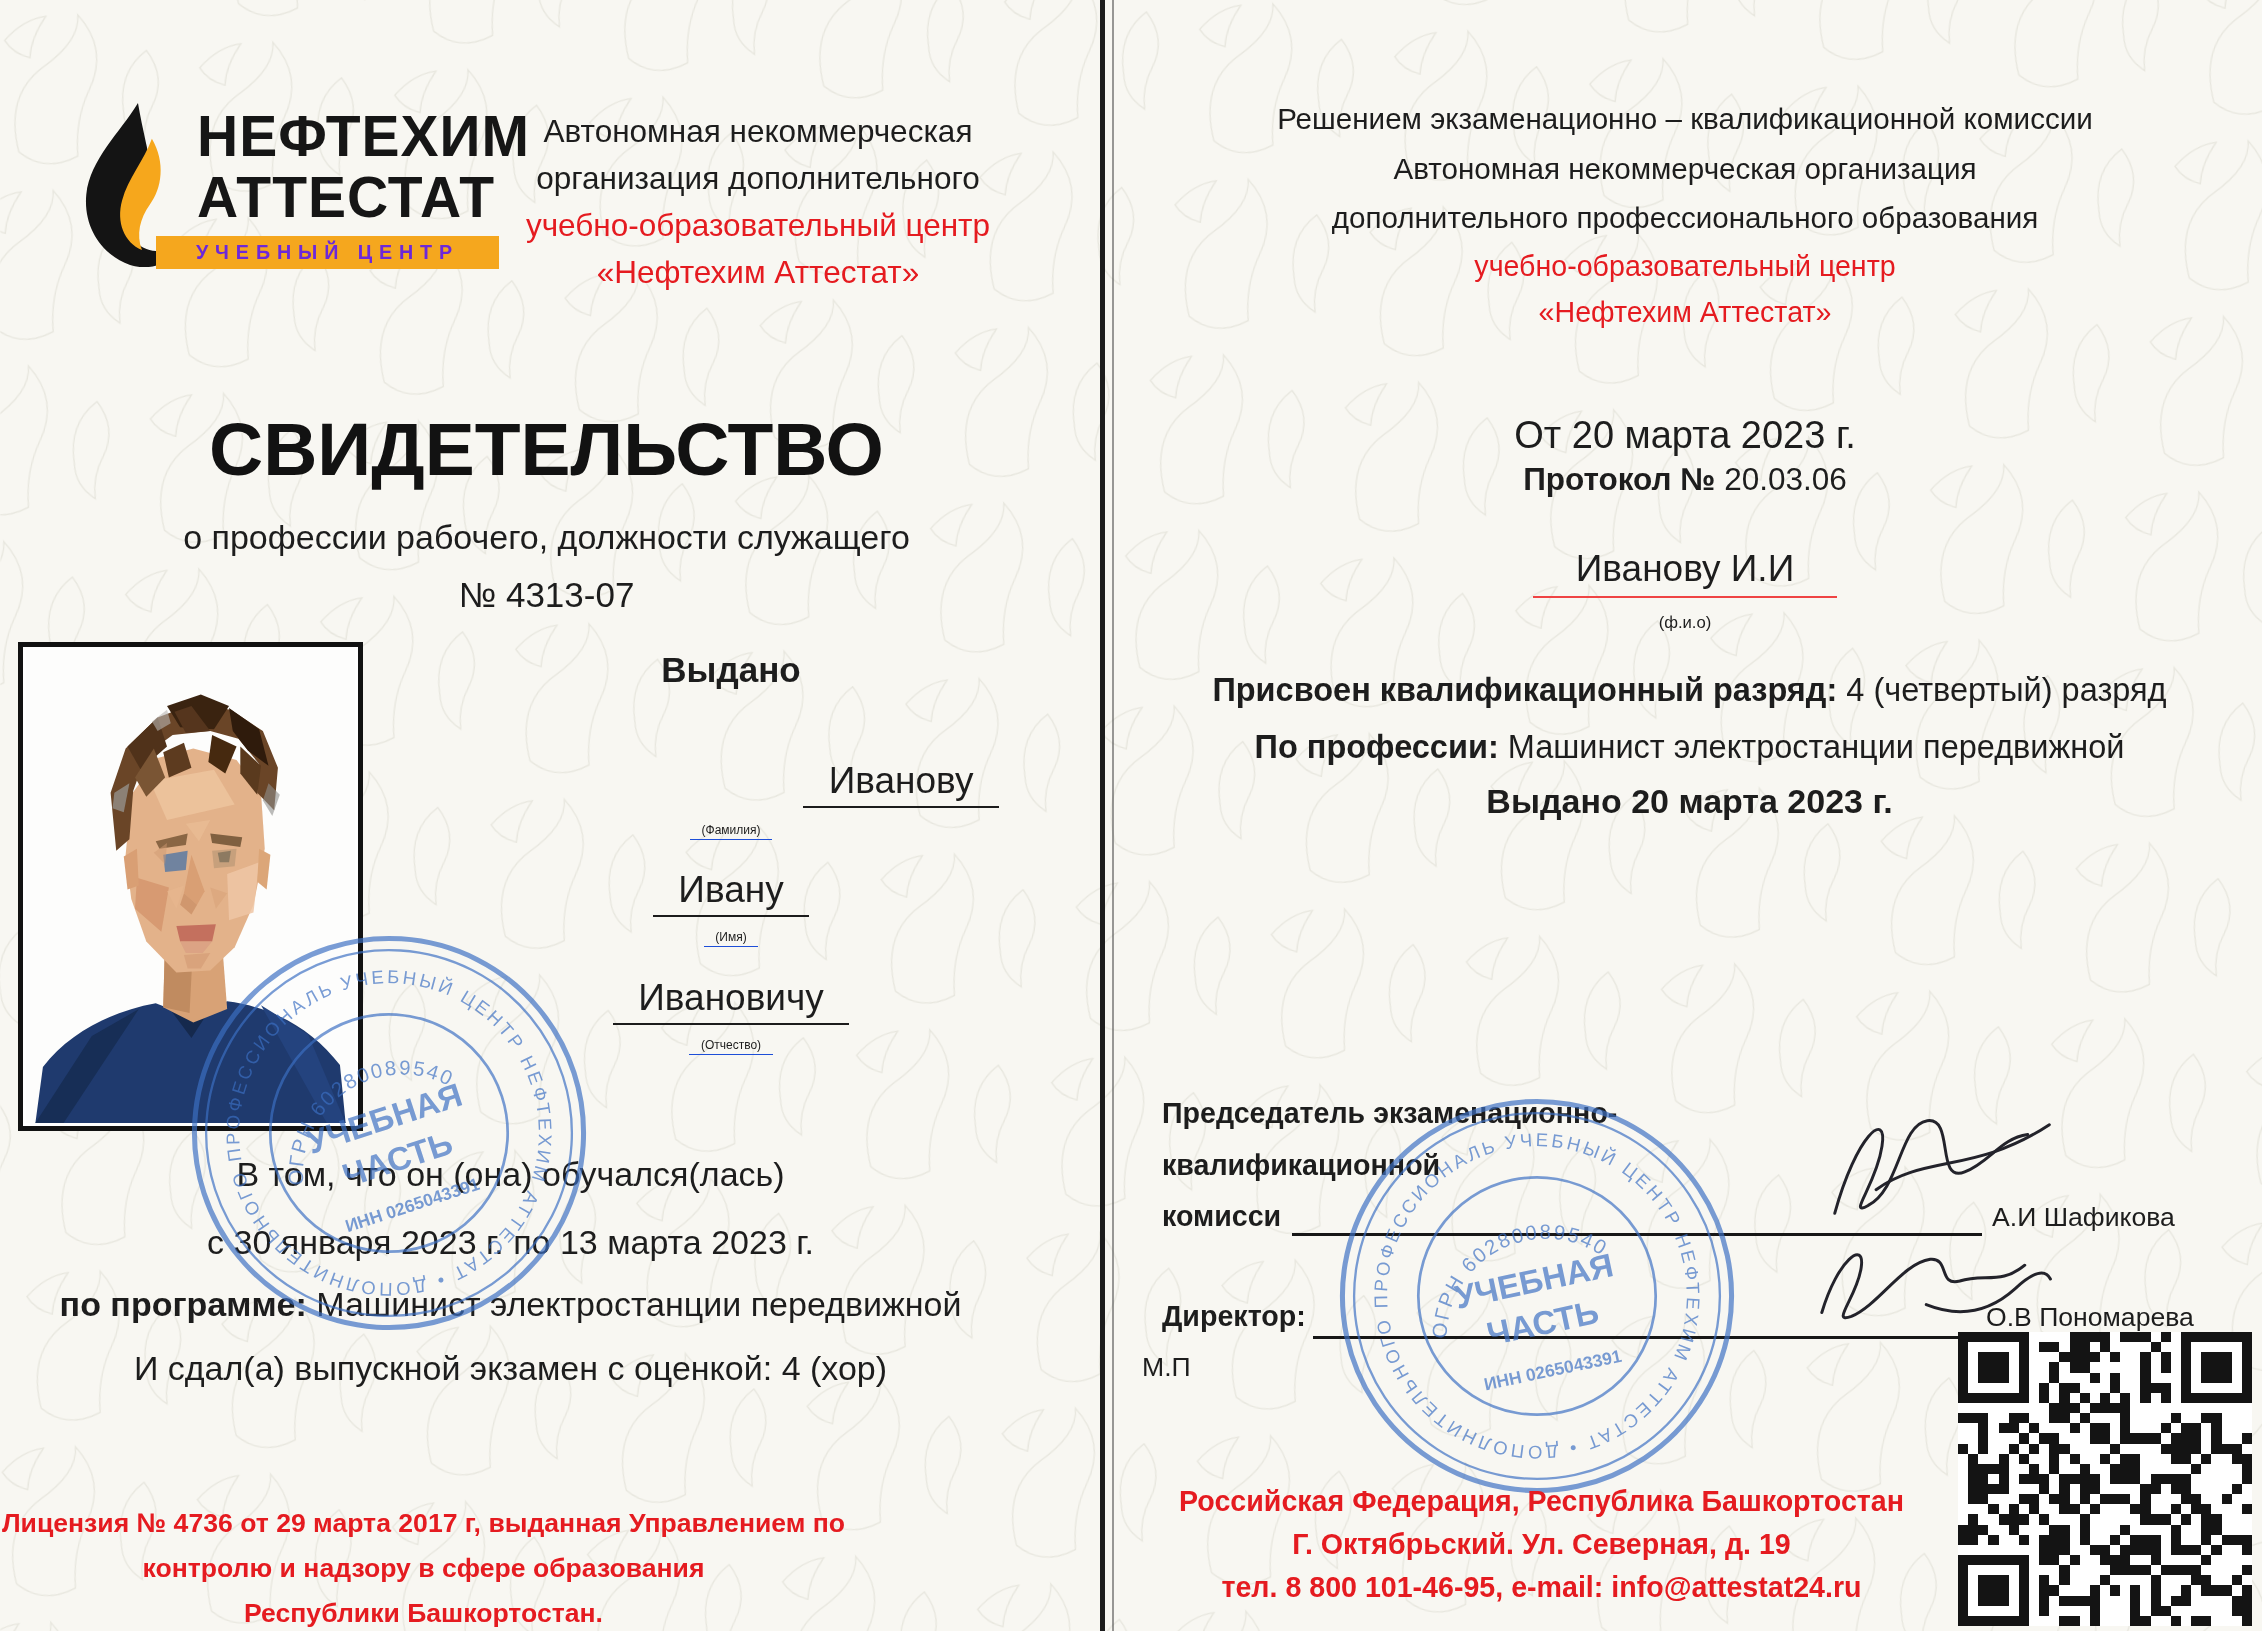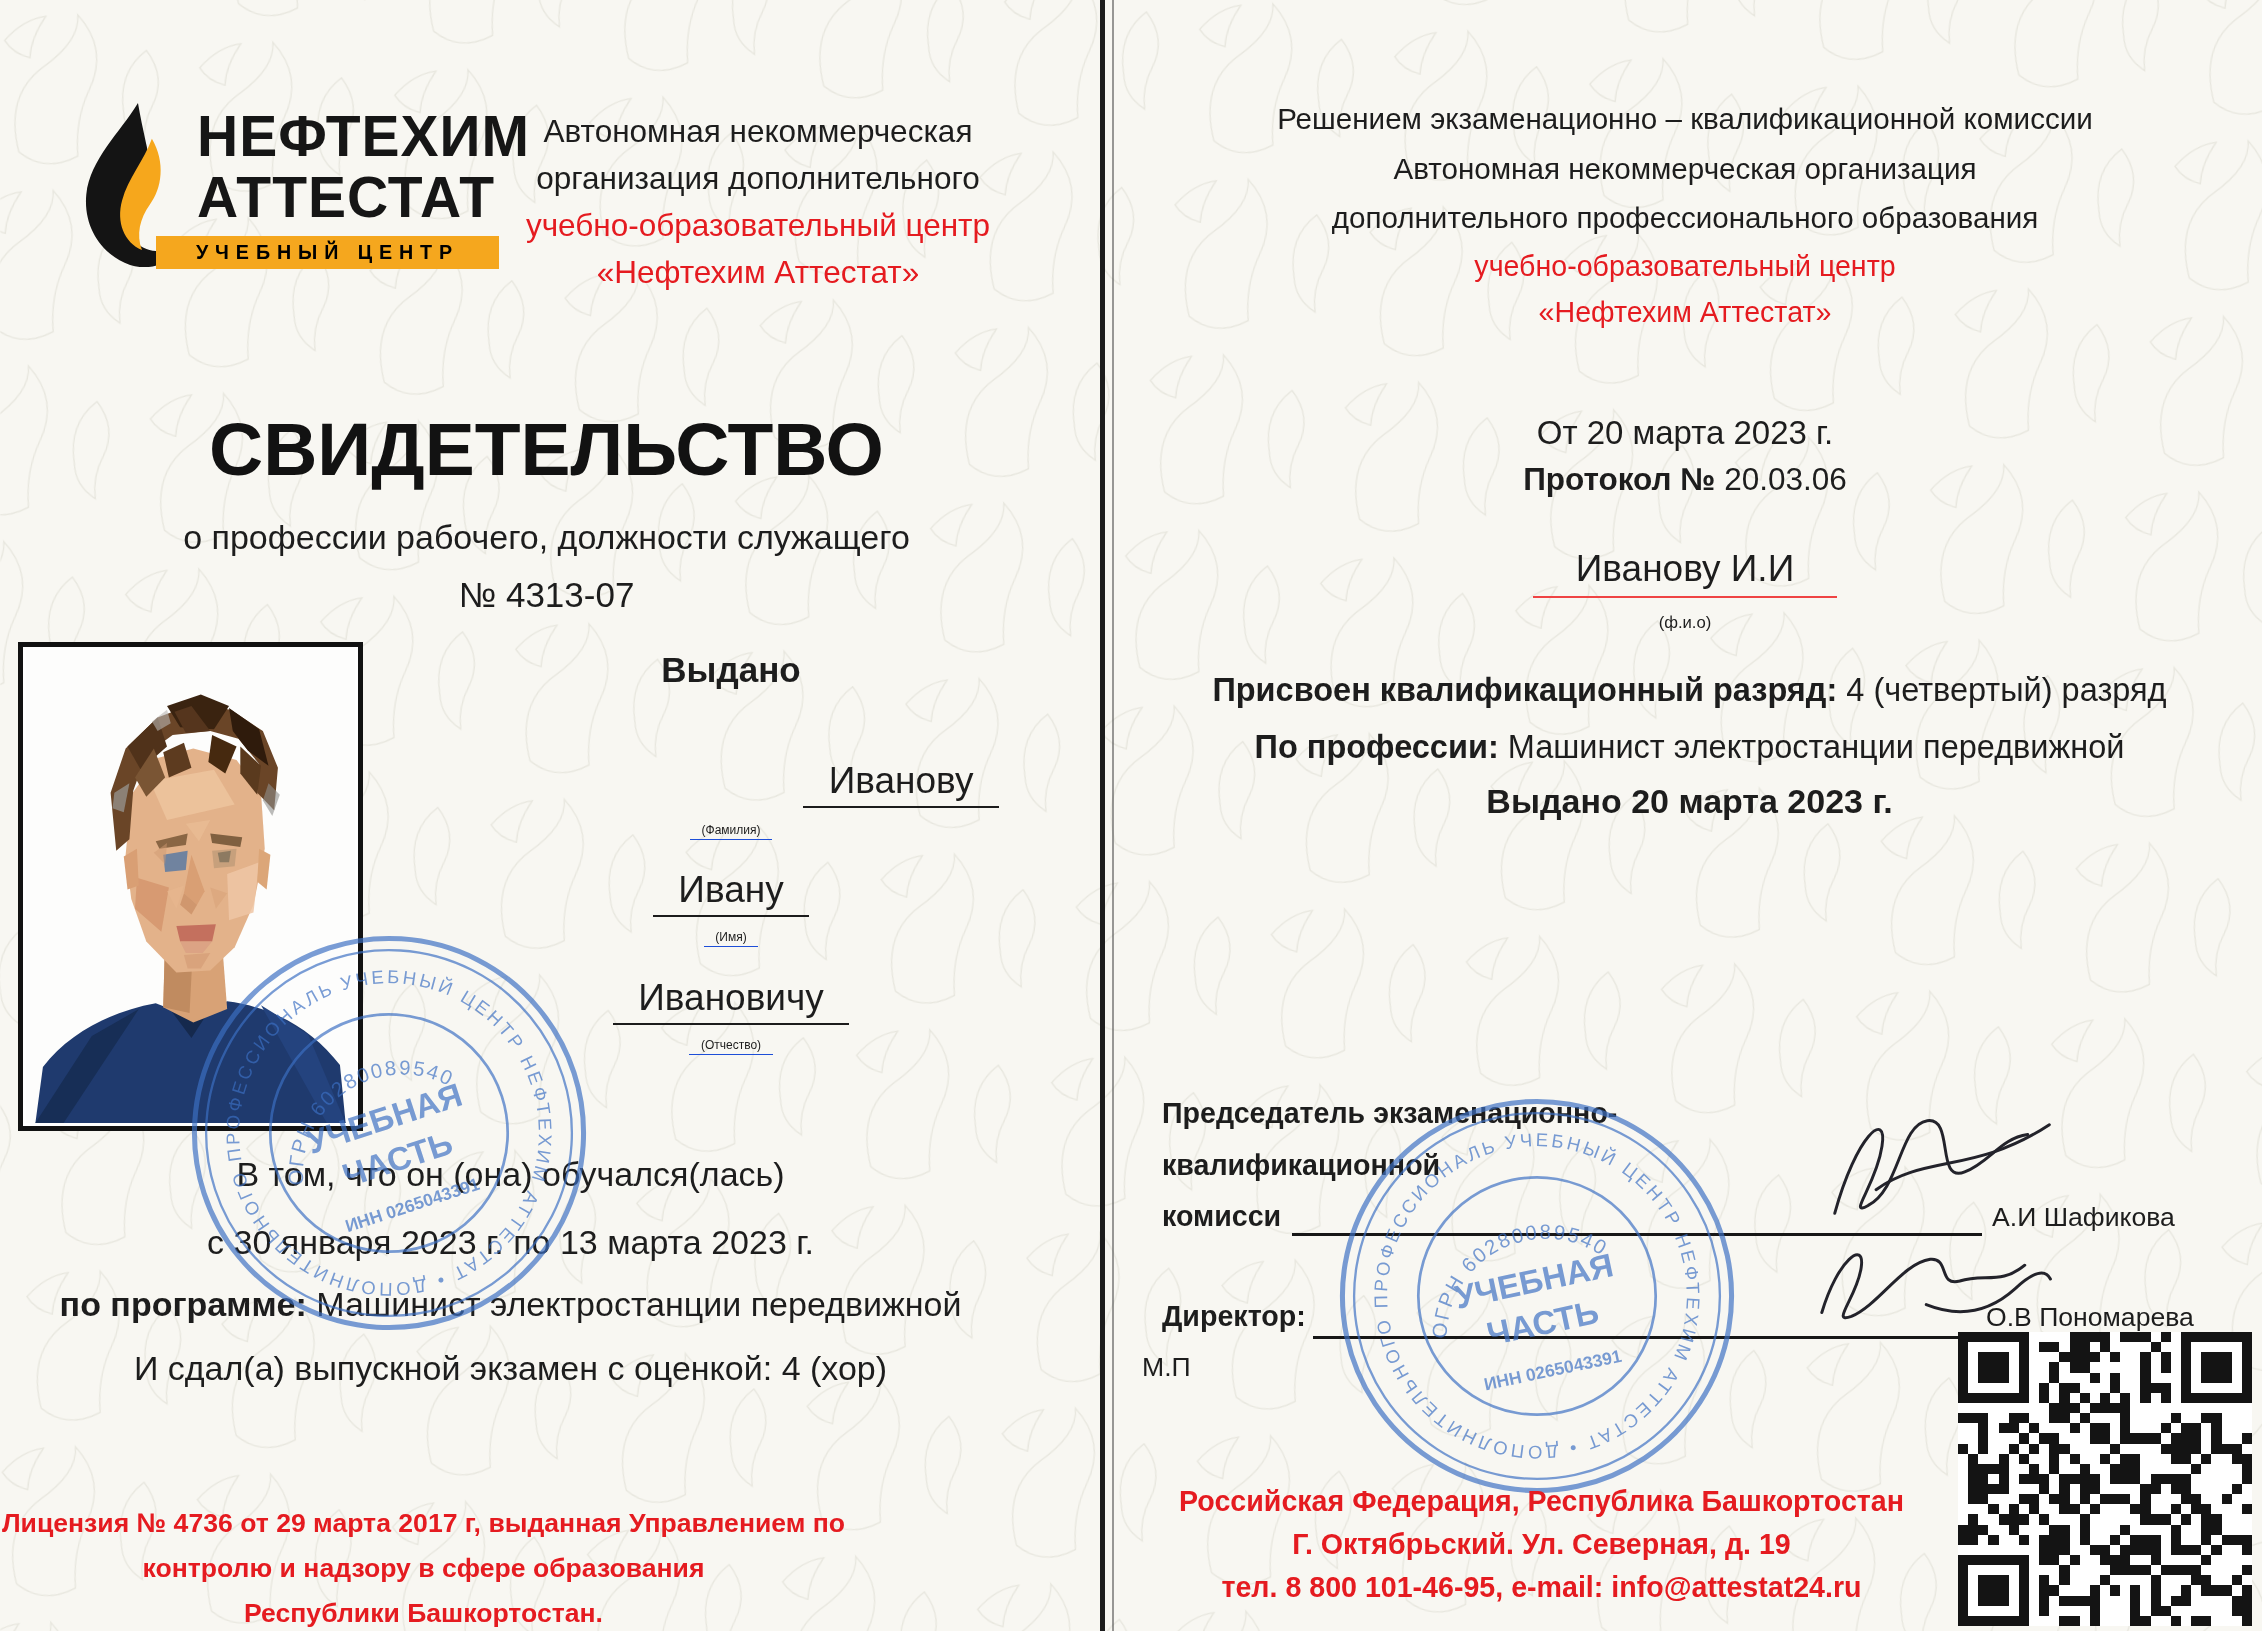--- a/index.html
+++ b/index.html
@@ -10,21 +10,21 @@
   .b{font-weight:bold;}
   .red{color:#e51b20;}
   .wm{left:0;top:0;}
   .divider1{left:1100px;top:0;width:4.9px;height:1631px;background:#1c1c1c;}
   .divider2{left:1112px;top:0;width:2px;height:1631px;background:#474747;opacity:.55;}
 
   
   .logo-flame{left:74px;top:103px;width:120px;height:164px;}
   .brand1{left:197px;top:108px;font-size:57px;font-weight:800;letter-spacing:1px;color:#161616;line-height:1;}
   .brand2{left:197px;top:169px;font-size:57px;font-weight:800;letter-spacing:1px;color:#161616;line-height:1;}
-  .banner{left:156px;top:236px;width:343px;height:32.5px;background:#f5a71e;color:#000000;
+  .banner{left:156px;top:236px;width:343px;height:32.5px;background:#f5a71e;color:#6d28d9;
           font-size:19.7px;font-weight:800;letter-spacing:6.9px;line-height:32.5px;text-align:center;}
   .org-block{left:433px;top:108px;width:650px;text-align:center;font-size:31.5px;line-height:47px;}
 
   .title{left:39px;top:406px;width:1015px;font-size:75px;font-weight:800;color:#121212;}
   .subtitle{left:39px;top:518px;width:1015px;font-size:34px;}
   .cert-no{left:39px;top:575px;width:1015px;font-size:35px;}
 
   .photo-frame{left:17.7px;top:642px;width:329px;height:473px;border:5.9px solid #121212;background:#fff;padding:3px;}
   .photo-frame svg{display:block;width:100%;height:100%;}
 
@@ -34,21 +34,21 @@
   .uline{display:inline-block;border-bottom:2px solid #1c1c1c;padding:0 25.6px 3.9px;}
   .uline-w{display:inline-block;border-bottom:2px solid #ef4444;padding:0 43px 5.9px;}
   .uline-sm{display:inline-block;border-bottom:1px solid #1d4ed8;padding:0 11.8px 2px;font-size:12px;}
 
   .body-line{left:0;width:1021px;font-size:34px;}
   .license{left:0;width:847px;font-size:26.6px;font-weight:bold;line-height:45px;color:#e51b20;text-align:center;}
 
   
   .r-head{left:1143px;width:1084px;font-size:29.6px;text-align:center;}
   .r-head-red{left:1143px;width:1084px;font-size:28.6px;text-align:center;color:#e51b20;}
-  .r-date{left:1143px;top:414px;width:1084px;font-size:33px;}
+  .r-date{left:1143px;top:414px;width:1084px;font-size:38px;}
   .r-protocol{left:1143px;top:461px;width:1084px;font-size:31.5px;}
   .r-fio{left:1143px;top:548px;width:1084px;font-size:37px;}
   .r-fio-cap{left:1143px;top:613px;width:1084px;font-size:16.7px;}
   .r-grade{left:1133px;top:672px;width:1113px;font-size:32.5px;}
   .r-prof{left:1133px;top:729px;width:1113px;font-size:32.5px;}
   .r-issue{left:1133px;top:782px;width:1113px;font-size:34px;font-weight:bold;}
   .chair1{left:1162px;top:1097px;font-size:28.6px;font-weight:bold;}
   .chair2{left:1162px;top:1149px;font-size:28.6px;font-weight:bold;}
   .chair3{left:1162px;top:1200px;font-size:28.6px;font-weight:bold;}
   .sigline1{left:1292px;top:1233px;width:690px;height:3px;background:#171717;}

